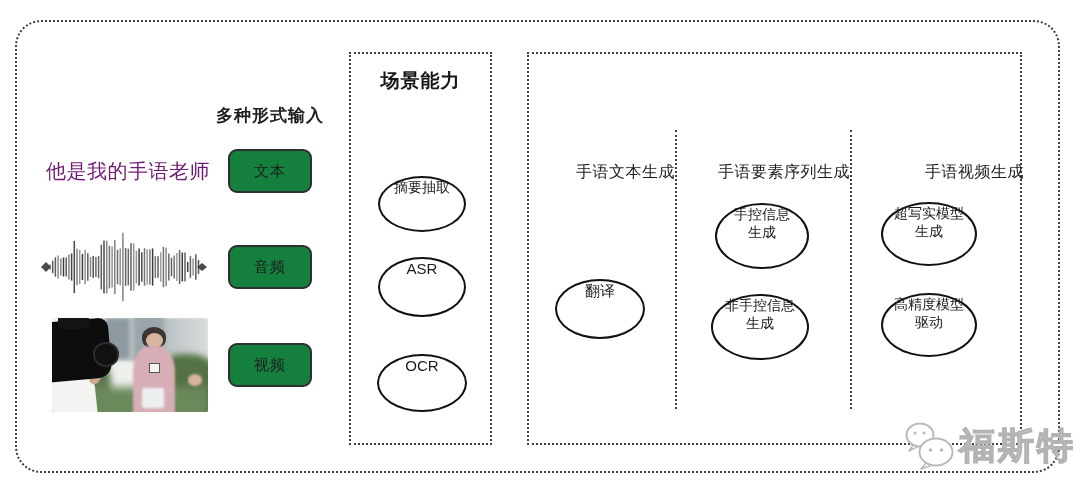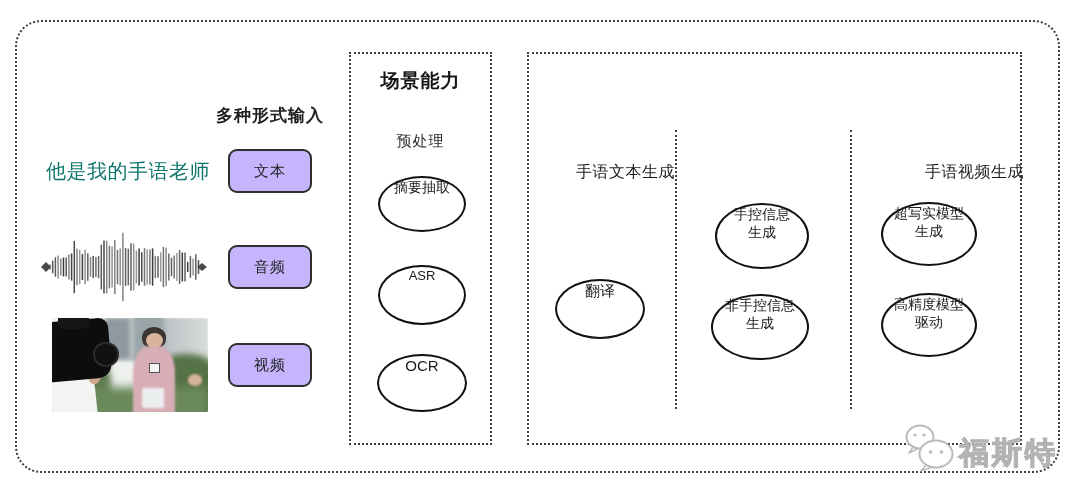--- a/index.html
+++ b/index.html
@@ -12,25 +12,25 @@
     position:absolute;left:15px;top:20px;width:1045px;height:453px;
     border:2px dotted #3f3f3f;border-radius:26px;box-sizing:border-box;
   }
   
   .input-title{
     position:absolute;left:200px;top:104px;width:140px;text-align:center;
     font-size:17px;font-weight:700;color:#1d1d1d;letter-spacing:1px;
   }
   .sample-text{
     position:absolute;left:46px;top:158px;width:170px;
-    font-size:20px;color:#0f766e;letter-spacing:0.5px;white-space:nowrap;
+    font-size:20px;color:#701a75;letter-spacing:0.5px;white-space:nowrap;
   }
   .io-box{
     position:absolute;left:228px;width:84px;height:44px;box-sizing:border-box;
-    border:2px solid #2e2e2e;border-radius:9px;background:#c4b5fd;
+    border:2px solid #2e2e2e;border-radius:9px;background:#15803d;
     display:flex;align-items:center;justify-content:center;
     font-size:15px;color:#1e1e1e;letter-spacing:1px;
   }
   .waveform-svg{position:absolute;left:38px;top:228px;}
   
   .video-thumb{
     position:absolute;left:52px;top:318px;width:156px;height:94px;
     overflow:hidden;border-radius:2px;background:#eef0ee;
   }
   .vt{position:absolute;}
@@ -80,22 +80,22 @@
   .col-header{
     position:absolute;top:108px;text-align:right;font-size:16px;color:#1c1c1c;
     letter-spacing:0.5px;
   }
   
   .watermark{
     position:absolute;left:903px;top:421px;display:flex;align-items:center;
     z-index:5;
   }
   .wm-text{
-    font-size:30px;font-weight:700;letter-spacing:3px;margin-left:2px;
-    color:#e3e3e3;-webkit-text-stroke:1.2px #b3b3b3;white-space:nowrap;margin-top:12px;
+    font-size:36px;font-weight:700;letter-spacing:3px;margin-left:2px;
+    color:#e3e3e3;-webkit-text-stroke:1.2px #b3b3b3;white-space:nowrap;
   }
 </style>
 </head>
 <body>
 
 <div class="canvas">
 
   <div class="outer-border"></div>
 
   <div class="input-title">多种形式输入</div>
@@ -189,38 +189,38 @@
     <div class="vt vt-camera"></div>
     <div class="vt vt-lens"></div>
     <div class="vt vt-cam-top"></div>
   </div>
   <div class="io-box" style="top:343px">
     <span>视频</span>
   </div>
 
   <div class="cap-box scene-box">
     <div class="box-title">场景能力</div>
-    <div class="scene-sub">预处理</div>
     <div class="node" style="left:71px;top:150px;width:88px;height:56px">
       <span class="line">摘要抽取</span>
     </div>
-    <div class="node" style="left:71px;top:241px;width:88px;height:60px;font-size:13px">
+    <div class="node" style="left:71px;top:233px;width:88px;height:60px;font-size:15px">
       <span class="line">ASR</span>
     </div>
     <div class="node" style="left:71px;top:329px;width:90px;height:58px;font-size:15px">
       <span class="line">OCR</span>
     </div>
   </div>
 
   <div class="cap-box core-box">
 
     <div class="col-divider" style="left:146px"></div>
     <div class="col-divider" style="left:321px"></div>
 
     <div class="col-header" style="left:0;width:146px">手语文本生成</div>
+    <div class="col-header" style="left:146px;width:175px">手语要素序列生成</div>
     <div class="col-header" style="left:321px;width:174px">手语视频生成</div>
 
     <div class="node" style="left:71px;top:255px;width:90px;height:60px;font-size:15px">
       <span class="line">翻译</span>
       <span class="line"></span>
     </div>
 
     <div class="node" style="left:233px;top:182px;width:94px;height:66px">
       <span class="line">手控信息</span>
       <span class="line">生成</span>

